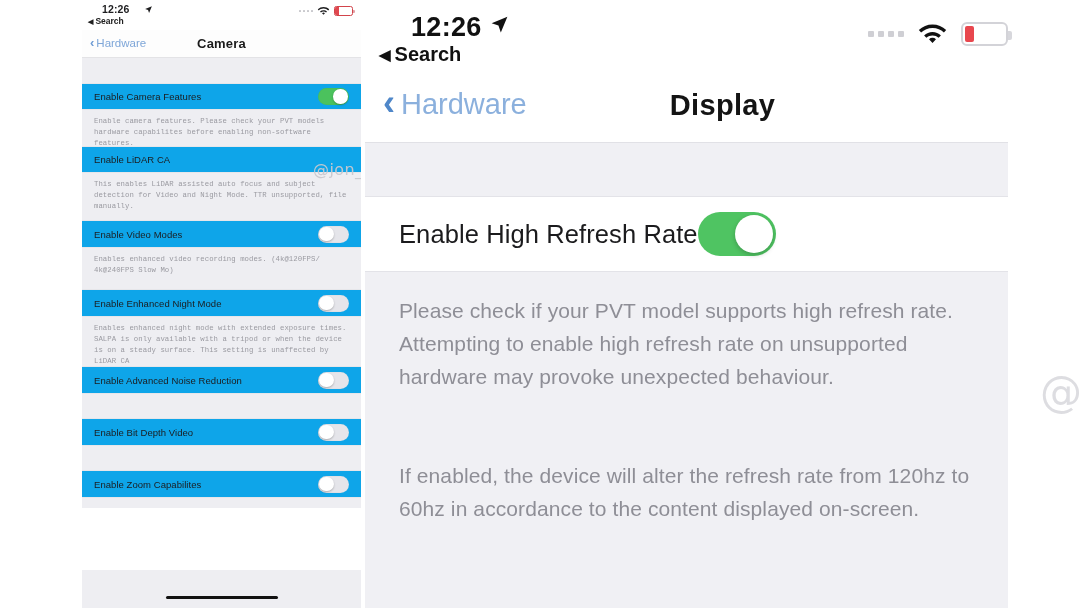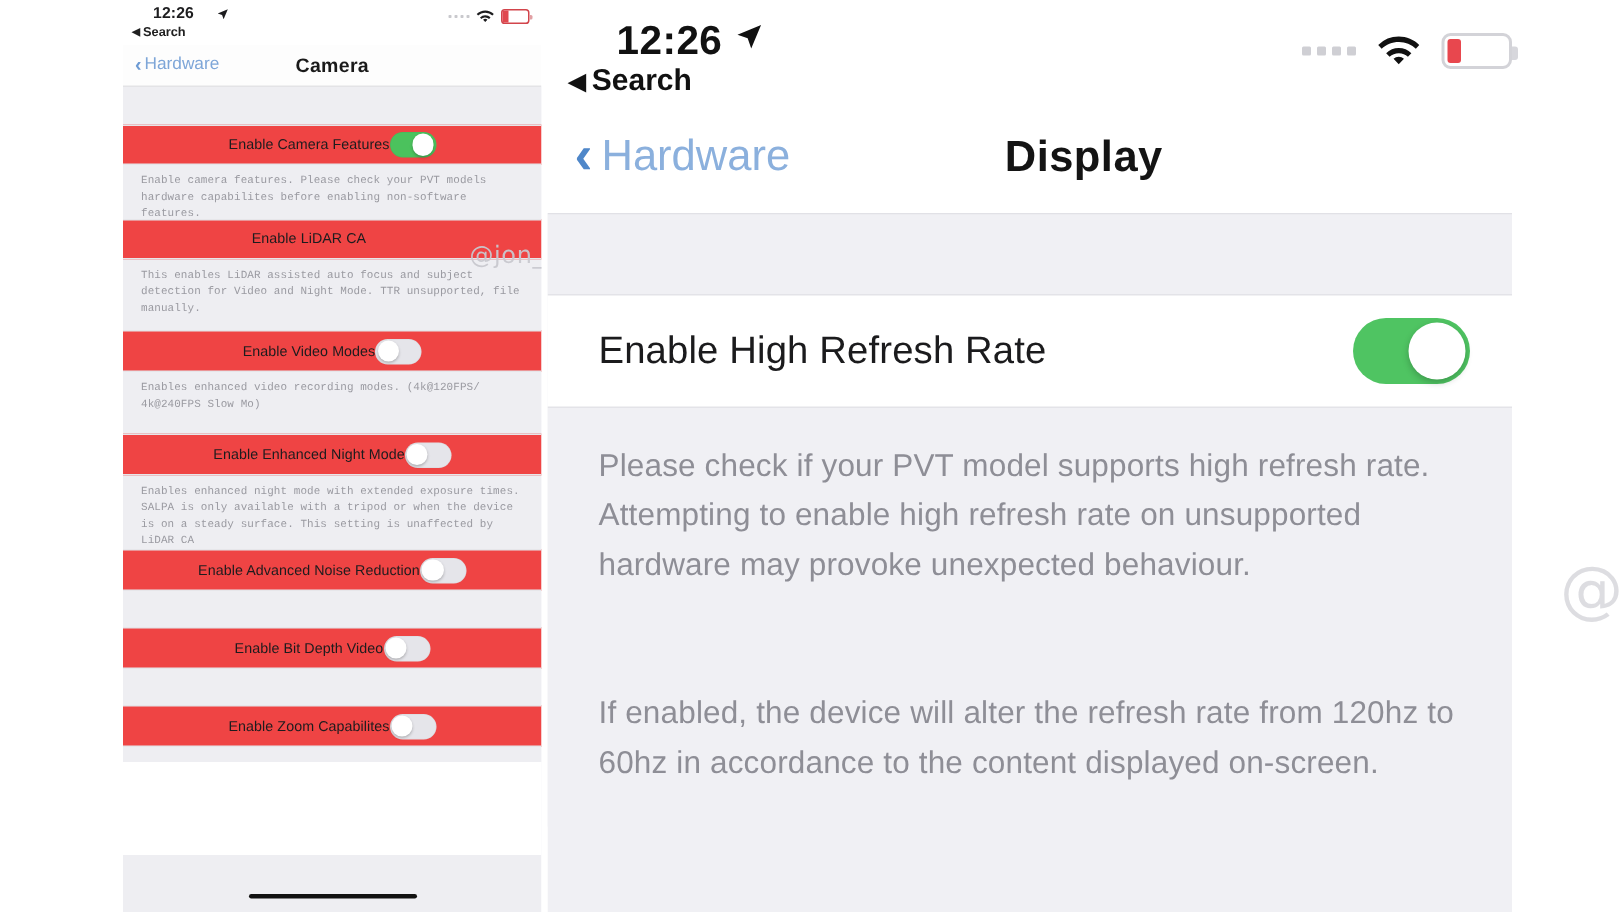--- a/index.html
+++ b/index.html
@@ -59,22 +59,22 @@
     color:#7ea6d8; font-size:11.5px;
   }
   .l-chev { font-size:13px; line-height:1; color:#6d9bd4; font-weight:600; }
   .l-title {
     position:absolute; left:0; right:0; top:6px; text-align:center;
     font-size:13px; font-weight:bold; color:#1a1a1a; letter-spacing:.2px;
   }
   .l-scroll { position:relative; height:550px; background:#eeeef2; }
   .l-gap { background:#eeeef2; }
   .l-row {
-    background:#ef4444; position:relative;
-    display:flex; align-items:center; justify-content:center;
+    background:#0ea5e9; position:relative;
+    display:flex; align-items:center; justify-content:space-between;
     padding:0 12px 0 12px;
     border-top:1px solid #e6e6ea; border-bottom:1px solid #e6e6ea;
   }
   .l-row-label { font-size:9.5px; color:#1c1c1e; letter-spacing:.05px; }
   .l-desc {
     background:#eeeef2; padding:6px 12px 7px 12px;
     font-size:7.3px; line-height:1.5; color:#9a9aa1; letter-spacing:.05px;font-family:Liberation Mono, monospace;
   }
   .l-toggle {
     width:31px; height:17px; border-radius:9px; position:relative;
@@ -139,21 +139,21 @@
     position:absolute; left:0; right:0; top:17px; text-align:center;
     font-size:29px; font-weight:bold; color:#141414; letter-spacing:.3px;
   }
   .r-scroll {
     position:relative; width:643px; background:#f0f0f4;
     min-height:466px; border-top:1px solid #e1e1e6;
   }
   .r-gap { background:#f0f0f4; }
   .r-row {
     background:#ffffff; position:relative;
-    display:flex; align-items:center; justify-content:space-between;
+    display:flex; align-items:center; justify-content:flex-start;
     padding:0 28px 0 34px; height:76px;
     border-top:1px solid #e3e3e8; border-bottom:1px solid #e3e3e8;
   }
   .r-row-label { font-size:25.5px; color:#1b1b1d; letter-spacing:.1px; }
   .r-desc {
     background:#f0f0f4; padding:22px 34px 26px 34px;
     font-size:21px; line-height:1.58; color:#8e8e96; letter-spacing:.1px;
   }
   .r-toggle {
     width:78px; height:44px; border-radius:22px; position:relative;

